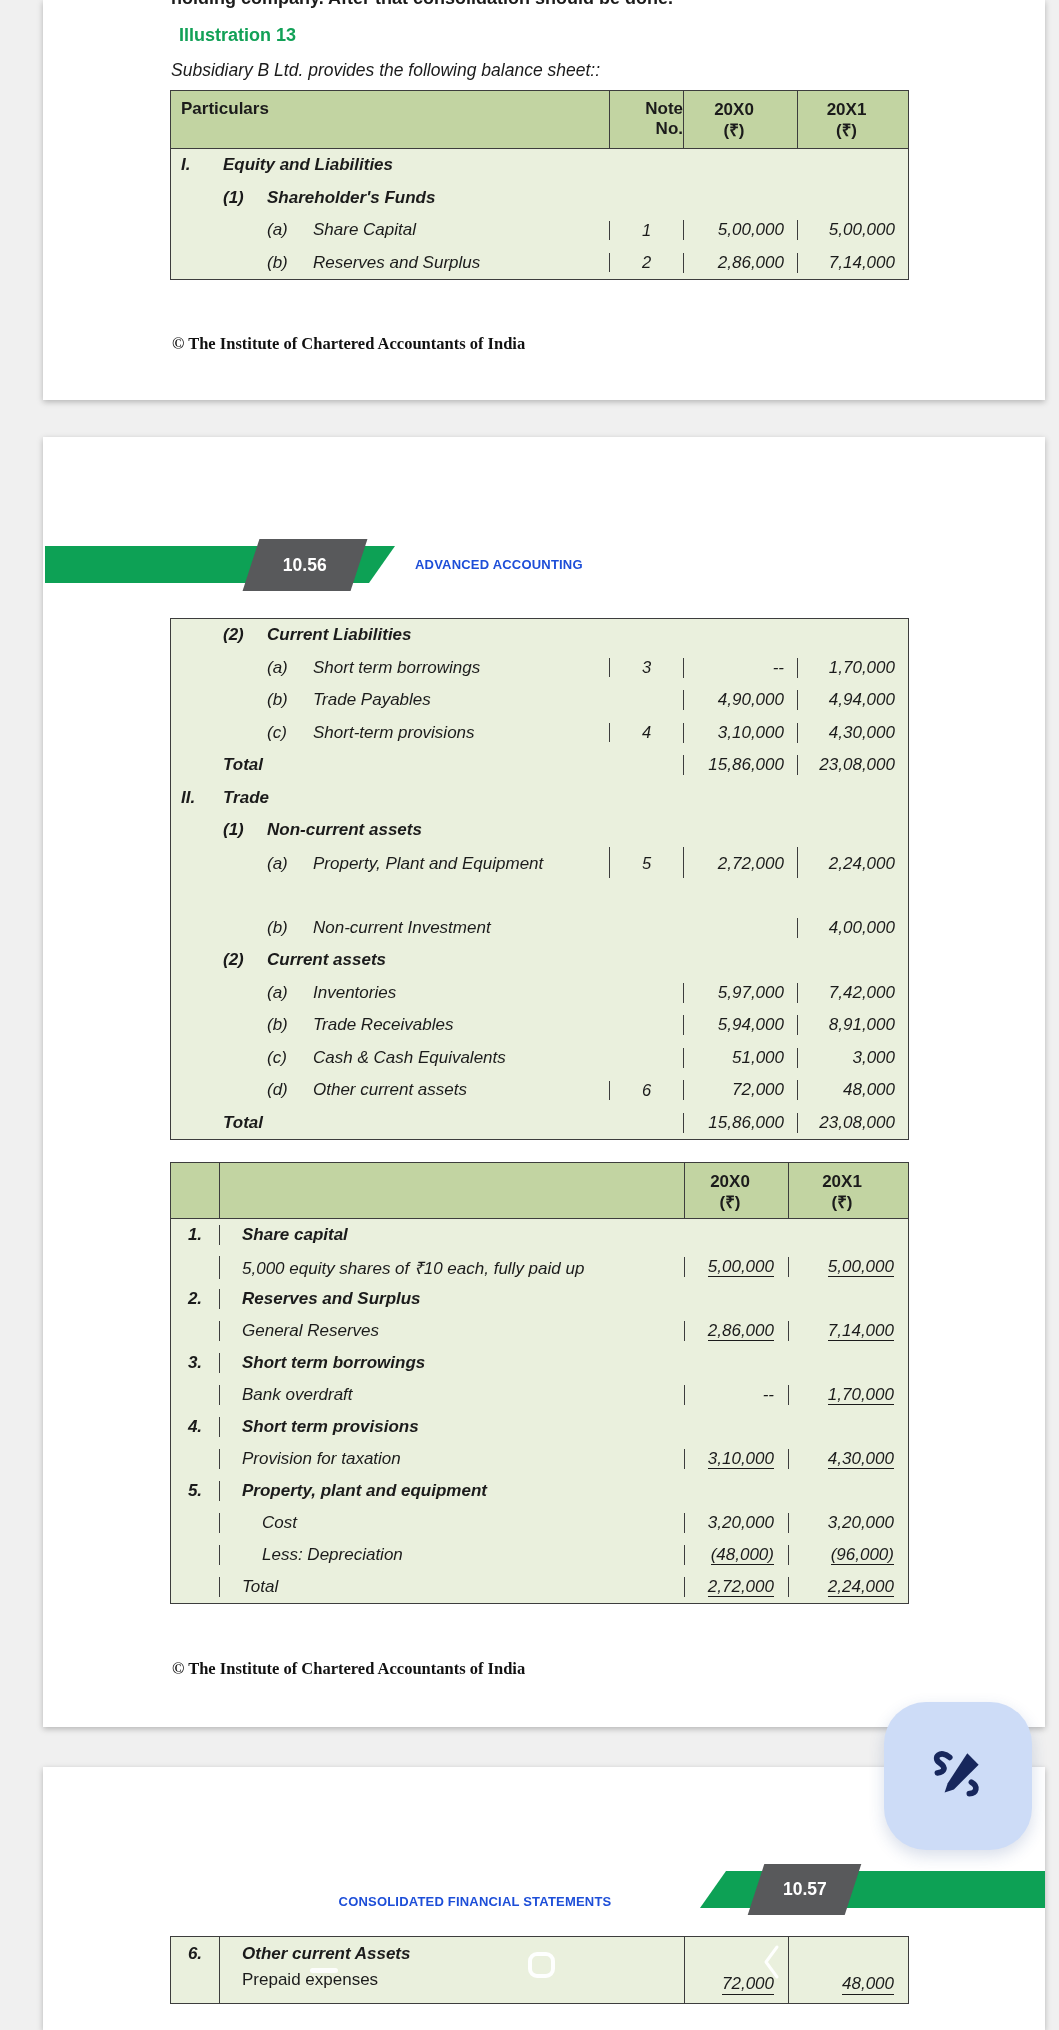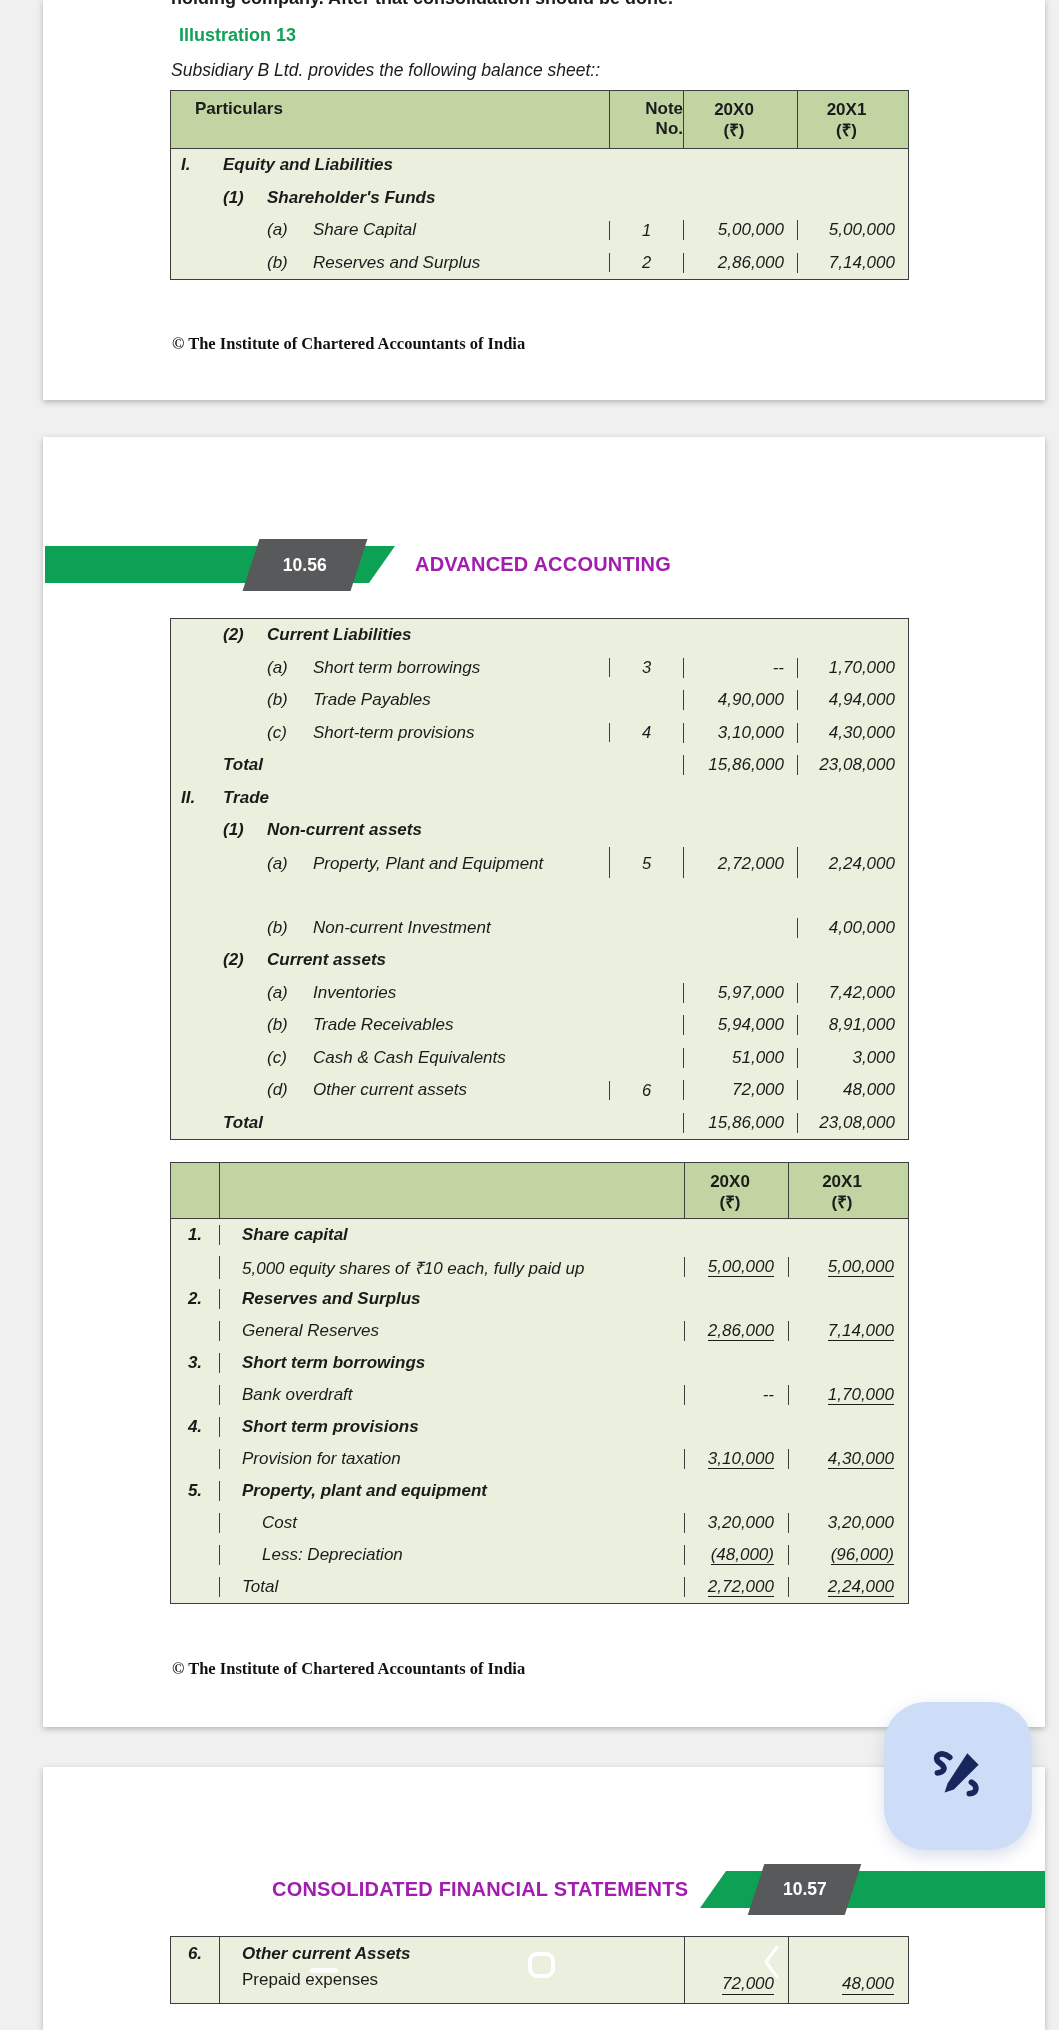--- a/index.html
+++ b/index.html
@@ -29,33 +29,33 @@
   .bar{position:absolute;background:#0da155}
   .bar-1056{left:2px;top:109px;width:350px;height:37px;
     clip-path:polygon(0 0,100% 0,calc(100% - 26px) 100%,0 100%)}
   .bar-1057{left:657px;top:104px;width:345px;height:37px;
     clip-path:polygon(26px 0,100% 0,100% 100%,0 100%)}
   .pgno{position:absolute;background:#58595b;color:#fff;font-weight:bold;font-size:17.5px;
     display:flex;align-items:center;justify-content:center;transform:skewX(-18deg)}
   .pgno>span{transform:skewX(18deg)}
   .pgno-1056{left:208px;top:102px;width:108px;height:52px}
   .pgno-1057{left:713px;top:97px;width:97px;height:51px}
-  .chap-title{position:absolute;color:#a21caf;font-weight:bold;font-size:20px;letter-spacing:.2px;white-space:nowrap}
+  .chap-title{position:absolute;color:#1d4ed8;font-weight:bold;font-size:13px;letter-spacing:.2px;white-space:nowrap}
   .title-1056{left:372px;top:109px;height:37px;line-height:37px}
-  .title-1057{left:229px;top:104px;width:406px;height:37px;line-height:37px;text-align:left}
+  .title-1057{left:229px;top:116px;width:406px;height:37px;line-height:37px;text-align:center}
 
   
   .dtable{position:absolute;left:127px;width:737px;background:#eaf0dd;border:1.4px solid #3d3d3d;box-sizing:content-box}
   .thead{background:#c2d4a2;border-bottom:1.4px solid #3d3d3d;font-weight:bold;font-size:17px}
   .g4,.gN{display:grid}
   .g4{grid-template-columns:438px 74px 114px 111px}
   .gN{grid-template-columns:48px 465px 104px 120px}
   .g4>*:nth-child(n+2),.gN>*:nth-child(n+2){border-left:1px solid #3d3d3d}
   .hc{padding-top:8px}
-  .hc-part{padding-left:24px}
+  .hc-part{padding-left:10px}
   .hc-note{text-align:right;line-height:20px}
   .hc-val{text-align:center;padding-right:13px;line-height:21px}
   .thead-bs{height:57px}
   .thead-n{height:55px}
 
   .brow{position:relative;height:32.5px;font-size:17px;font-style:italic;align-items:center}
   .brow.tall{height:65px;align-items:start}
   .brow.tall>div{padding-top:2px;line-height:29px}
   .brow.b .c-part{font-weight:bold}
   .c-part{position:relative;height:100%;display:flex;align-items:center}

